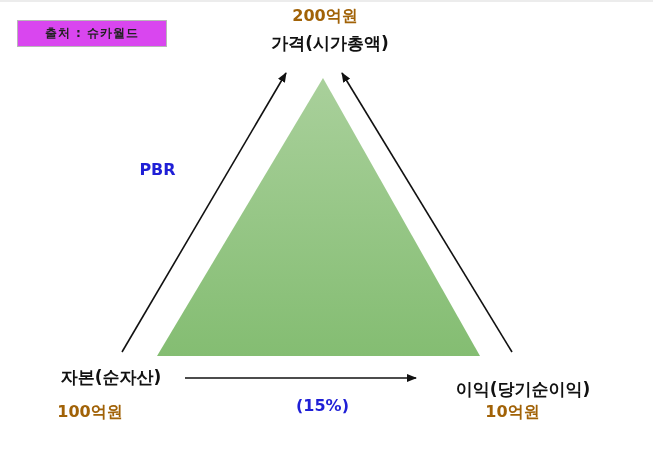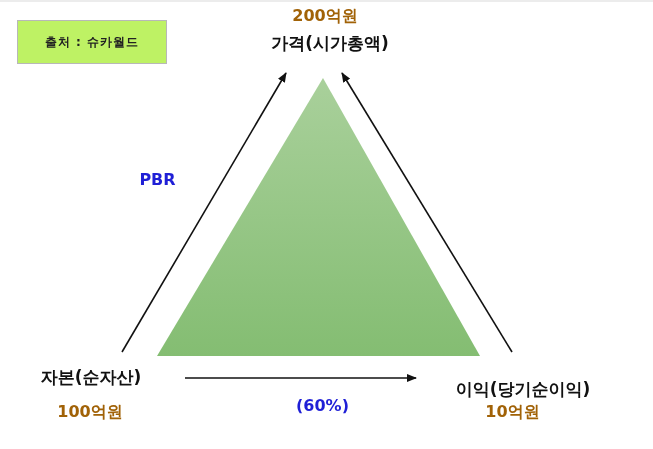--- a/index.html
+++ b/index.html
@@ -2,22 +2,22 @@
 <html><head>
   <meta charset="utf-8">
   <style>
     html, body { margin: 0; padding: 0; }
     body {
       width: 653px; height: 449px; background: #ffffff; position: relative; overflow: hidden;
       font-family: "DejaVu Sans", "Liberation Sans", sans-serif;
     }
     .top-rule { position: absolute; left: 0; top: 0; width: 653px; height: 2px; background: #ececec; }
     .source-box {
-      position: absolute; left: 17px; top: 20px; width: 150px; height: 44px;
-      border: 1px solid #b8b8b8; box-sizing: border-box; background: #bef264;
+      position: absolute; left: 17px; top: 20px; width: 150px; height: 27px;
+      border: 1px solid #b8b8b8; box-sizing: border-box; background: #d946ef;
       display: flex; align-items: center; justify-content: center;
       font-size: 12px; font-weight: bold; color: #222; letter-spacing: 1px;
     }
     .diagram-svg { position: absolute; left: 0; top: 0; }
     .label { position: absolute; font-weight: bold; white-space: nowrap; text-align: center; }
     .node-title { font-size: 17px; color: #111; }
     .value-red { font-size: 16px; color: #a16207; }
     .ratio { font-size: 16px; color: #1f1fd6; line-height: 1.65; }
   </style>
 </head>
@@ -41,28 +41,28 @@
   </defs>
   <polygon points="323,78 157,356 480,356" fill="url(#triGrad)"></polygon>
   <line x1="122" y1="352" x2="286" y2="73" stroke="#111" stroke-width="1.6" marker-end="url(#arrowHead)"></line>
   <line x1="512" y1="352" x2="342" y2="73" stroke="#111" stroke-width="1.6" marker-end="url(#arrowHead)"></line>
   <line x1="185" y1="378" x2="416" y2="378" stroke="#111" stroke-width="1.6" marker-end="url(#arrowHead)"></line>
 </svg>
 
 <div class="label value-red" style="left:260px; top:6px; width:130px;">200억원</div>
 <div class="label node-title" style="left:240px; top:32px; width:180px;">가격(시가총액)</div>
 
-<div class="label ratio" style="left:125px; top:167px; width:65px;">
+<div class="label ratio" style="left:125px; top:157px; width:65px;">
   <div>PBR</div>
 </div>
 
 <div class="label ratio" style="left:438px; top:157px; width:75px;">
 </div>
 
-<div class="label node-title" style="left:16px; top:366px; width:150px;">자본(순자산)</div>
+<div class="label node-title" style="left:36px; top:366px; width:150px;">자본(순자산)</div>
 <div class="label value-red" style="left:50px; top:402px; width:80px;">100억원</div>
 
 <div class="label node-title" style="left:428px; top:378px; width:190px;">이익(당기순이익)</div>
 <div class="label value-red" style="left:475px; top:402px; width:75px;">10억원</div>
 
 <div class="label ratio" style="left:285px; top:393px; width:75px;">
-  <div>(60%)</div>
+  <div>(15%)</div>
 </div>
 
 </body></html>

